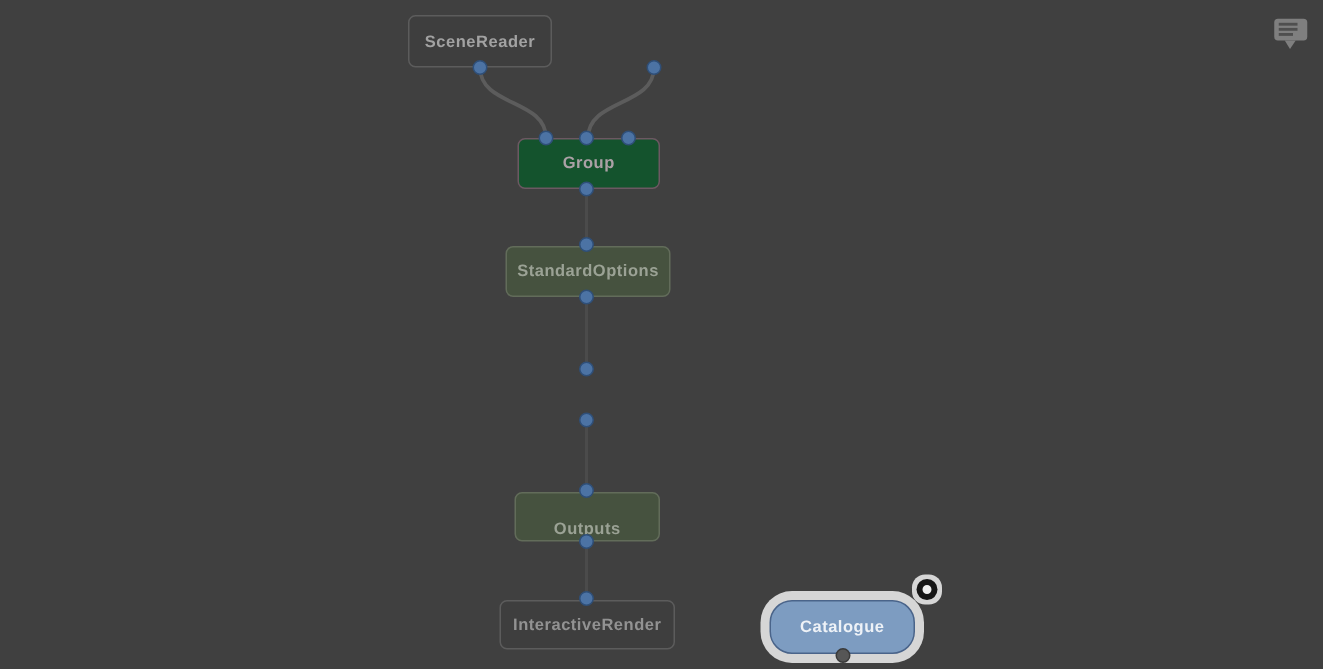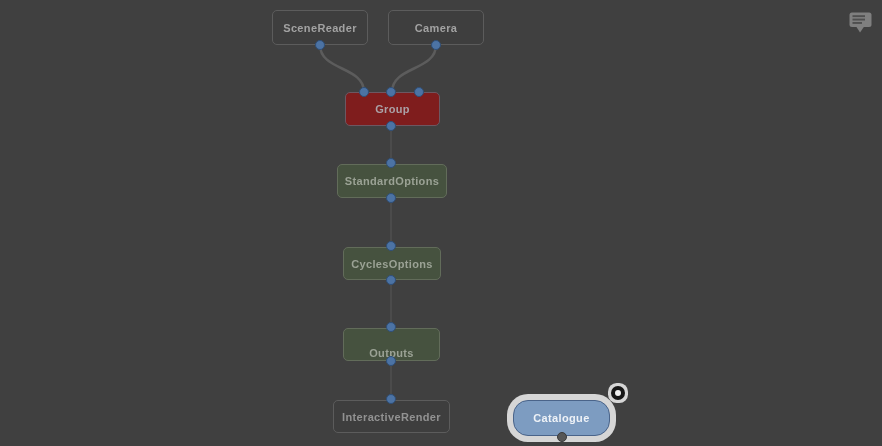--- a/index.html
+++ b/index.html
@@ -72,31 +72,25 @@
       <path d="M 436 45 C 436 71, 392 66, 392 92" fill="none" stroke="#5c5c5c" stroke-width="2.5"></path>
       <path d="M 391 126 L 391 163" fill="none" stroke="#4b4b4b" stroke-width="2"></path>
       <path d="M 391 198 L 391 246" fill="none" stroke="#4b4b4b" stroke-width="2"></path>
       <path d="M 391 280 L 391 327" fill="none" stroke="#4b4b4b" stroke-width="2"></path>
       <path d="M 391 361 L 391 399" fill="none" stroke="#4b4b4b" stroke-width="2"></path>
     </svg>
   <div id="nodes-layer">
       <div class="node" style="left: 272px; top: 10px; width: 96px; height: 35px; background: rgb(62, 62, 62); border-color: rgb(92, 92, 92);">
         <span class="node-label" style="color: rgb(162, 162, 162);">SceneReader</span>
       </div>
-      <div class="node" style="left: 388px; top: 10px; width: 96px; height: 35px; background: rgb(62, 62, 62); border-color: rgb(92, 92, 92);">
-        <span class="node-label" style="color: rgb(162, 162, 162);">Camera</span>
-      </div>
-      <div class="node" style="left: 345px; top: 92px; width: 95px; height: 34px; background: #7f1d1d; border-color: rgb(108, 88, 98);">
+      <div class="node" style="left: 345px; top: 92px; width: 95px; height: 34px; background: #14532d; border-color: rgb(108, 88, 98);">
         <span class="node-label" style="color: rgb(171, 161, 166);">Group</span>
       </div>
       <div class="node" style="left: 337px; top: 164px; width: 110px; height: 34px; background: rgb(70, 82, 63); border-color: rgb(98, 108, 90);">
         <span class="node-label" style="color: rgb(155, 162, 149);">StandardOptions</span>
-      </div>
-      <div class="node" style="left: 343px; top: 247px; width: 98px; height: 33px; background: rgb(70, 82, 63); border-color: rgb(98, 108, 90);">
-        <span class="node-label" style="color: rgb(155, 162, 149);">CyclesOptions</span>
       </div>
       <div class="node" style="left: 343px; top: 328px; width: 97px; height: 33px; background: rgb(70, 82, 63); border-color: rgb(98, 108, 90);">
         <span class="node-label" style="color: rgb(155, 162, 149); margin-top: 16px;">Outputs</span>
       </div>
       <div class="node" style="left: 333px; top: 400px; width: 117px; height: 33px; background: rgb(62, 62, 62); border-color: rgb(92, 92, 92);">
         <span class="node-label" style="color: rgb(146, 146, 146);">InteractiveRender</span>
       </div>
       <div class="node selected" style="left: 513px; top: 400px; width: 97px; height: 36px; background: rgb(125, 156, 193); border-color: rgb(74, 100, 138);">
         <span class="node-label" style="color: rgb(238, 242, 247);">Catalogue</span>
       </div>

